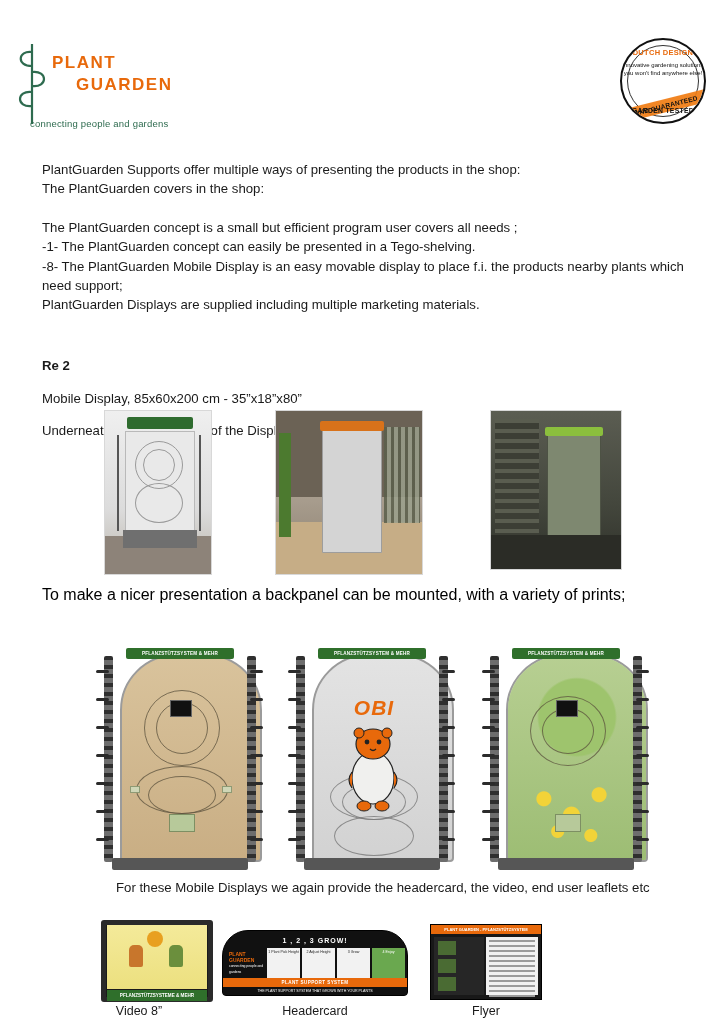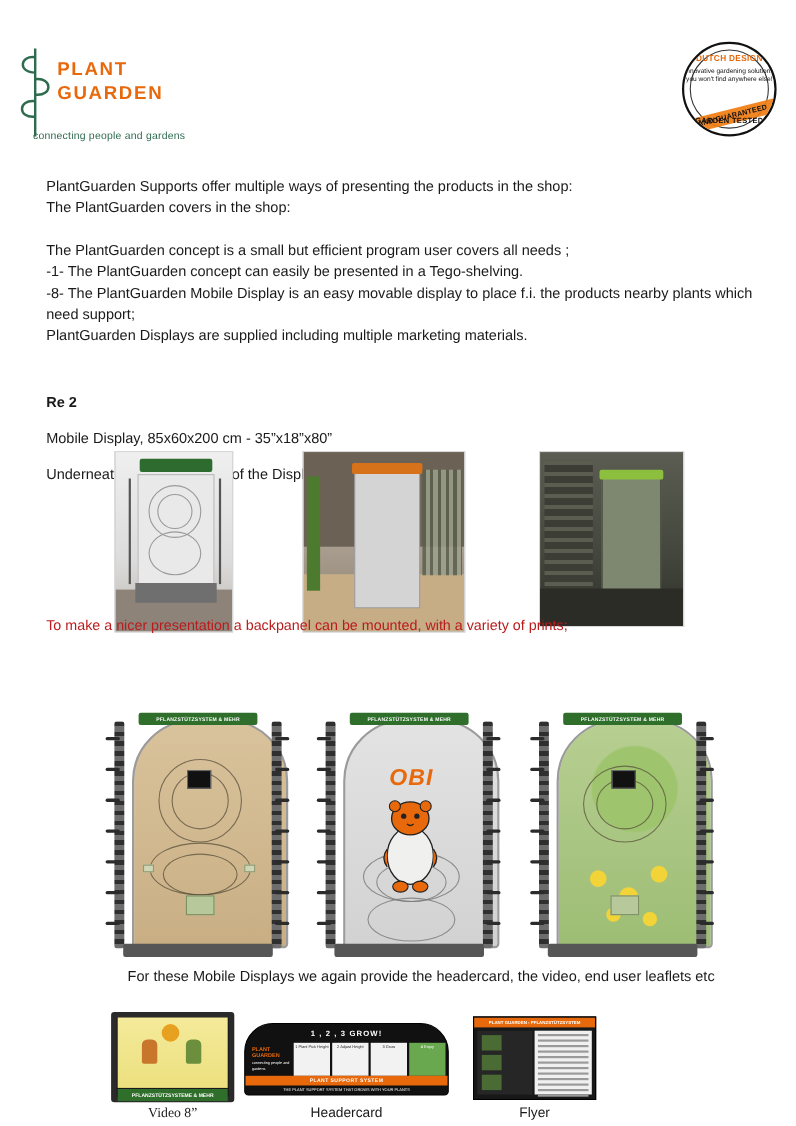--- a/index.html
+++ b/index.html
@@ -35,21 +35,21 @@
     left: 42px; top: 22px;
   }
   .logo-plant, .logo-guarden {
     color: #e8690b;
     font-weight: bold;
     font-size: 17px;
     letter-spacing: 1.5px;
     line-height: 22px;
     font-family: "Liberation Sans", sans-serif;
   }
-  .logo-guarden { margin-left: 0; }
+  .logo-guarden { margin-left: 24px; }
   .logo-tag {
     position: absolute;
     left: 20px; top: 88px;
     color: #2e6b4f;
     font-size: 9.5px;
     letter-spacing: .2px;
   }
   .doc-title {
     position: absolute;
     left: 0; top: 42px;
@@ -146,23 +146,23 @@
     width: 660px;
     font-size: 13.2px;
     line-height: 19.4px;
     color: #1a1a1a;
     font-weight: bold;
   }
   .sec2 .normal { font-weight: normal; }
 
   .caption-backpanel {
     position: absolute;
-    left: 42px; top: 561px;
-    font-size: 13px;
-    color: #b91c1c;
+    left: 42px; top: 586px;
+    font-size: 16px;
+    color: #000000;
   }
   .caption-headercard {
     position: absolute;
     left: 116px; top: 880px;
     font-size: 13.2px;
     color: #1a1a1a;
   }
 
   
   .photo {
@@ -399,21 +399,21 @@
   .flyer-line { height: 2px; margin-bottom: 3px; background: #9a9a9a; }
   .flyer-thumb { position:absolute; left:4px; width:18px; height:14px; background:#4a6b33; }
 
   .caption {
     position: absolute;
     text-align: center;
     font-size: 12.5px;
     color: #1a1a1a;
     font-family: "Liberation Sans", sans-serif;
   }
-  .cap-video { left: 101px; top: 1004px; width: 112px; font-family: Liberation Serif, serif; }
+  .cap-video { left: 83px; top: 1004px; width: 112px; }
   .cap-header { left: 222px; top: 1004px; width: 186px; }
   .cap-flyer { left: 430px; top: 1004px; width: 112px; }
 </style>
 </head>
 <body>
 
 <div class="page">
 
   <div class="logo-block">
     <svg class="logo-mark" viewBox="0 0 36 92">

